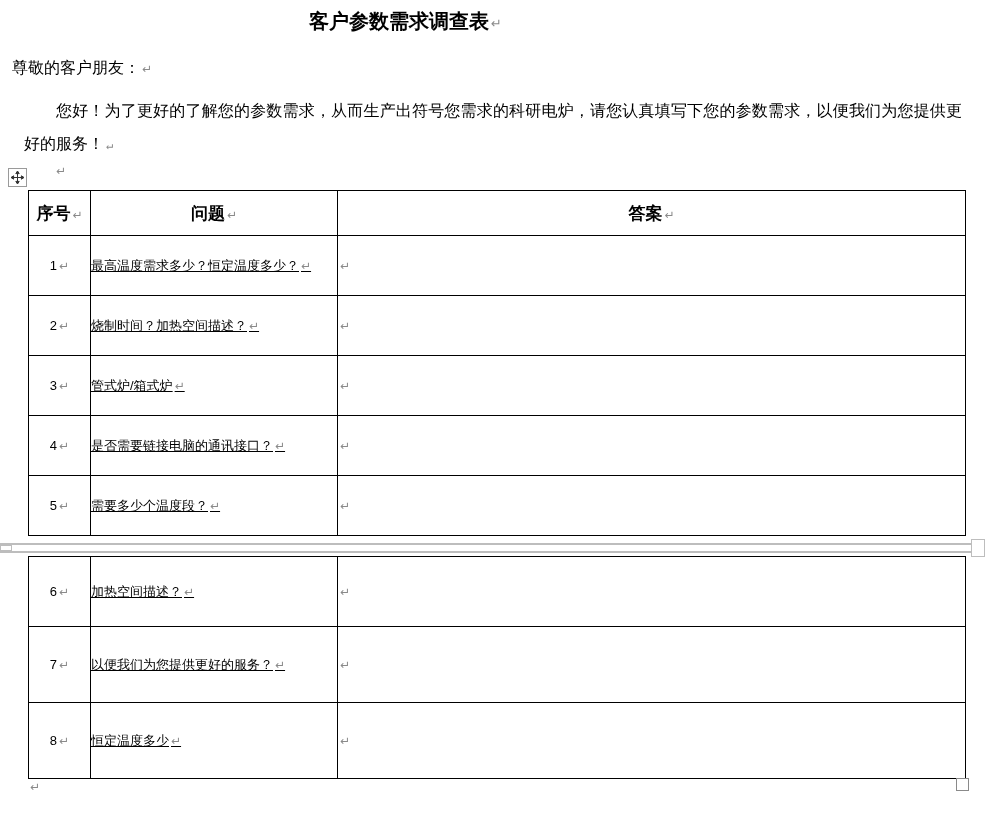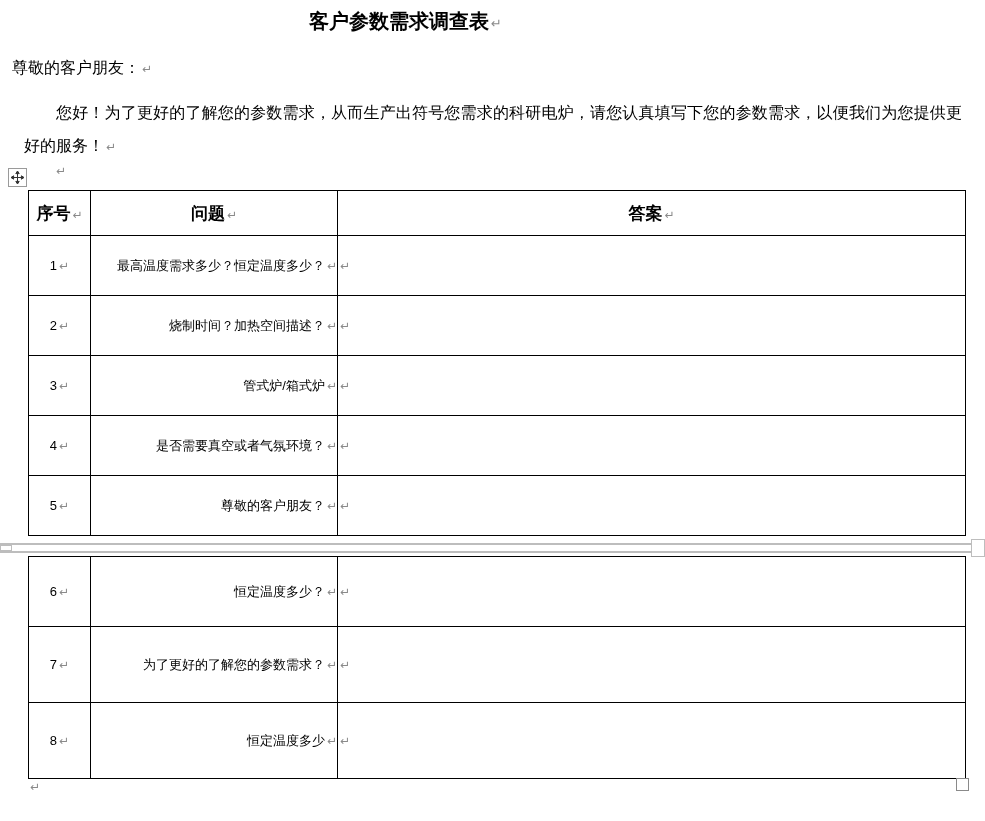--- a/index.html
+++ b/index.html
@@ -8,38 +8,38 @@
     font-family:"Liberation Sans","DejaVu Sans",sans-serif;color:#000;
     overflow:hidden;
   }
   .abs{position:absolute;}
   .pmark{color:#8a8a8a;font-size:12px;font-weight:normal;margin-left:2px;}
   
   .title{top:8px;left:0;width:811px;text-align:center;font-size:20px;font-weight:bold;}
   .title .pmark{font-size:13px;}
   
   .salutation{top:58px;left:12px;font-size:16px;}
-  .intro{top:96px;left:24px;width:938px;font-size:16px;line-height:33px;text-indent:32px;text-align:justify;}
+  .intro{top:96px;left:24px;width:938px;font-size:16px;line-height:33px;text-indent:32px;text-align:justify;font-family:Liberation Mono, monospace;}
   
   .move-handle{top:168px;left:8px;width:19px;height:19px;border:1px solid #9a9a9a;background:#fff;
     display:flex;align-items:center;justify-content:center;box-sizing:border-box;cursor:move;}
   .pre-pilcrow{top:164px;left:54px;}
   
   table.survey{border-collapse:collapse;table-layout:fixed;background:#fff;}
   table.survey td,table.survey th{border:1.5px solid #000;padding:0;font-weight:normal;box-sizing:border-box;}
   .t1{top:190px;left:28px;}
   .t2{top:556px;left:28px;}
   col.c-no{width:62px;} col.c-q{width:247px;} col.c-a{width:628px;}
   tr.hdr{height:45px;}
   tr.hdr th{font-size:17px;font-weight:bold;text-align:center;vertical-align:middle;}
   tr.r1{height:60px;}
   tr.r2a{height:70px;}
   tr.r2{height:76px;}
   td.no-cell{text-align:center;vertical-align:middle;font-size:13px;}
-  td.q-cell{text-align:right;vertical-align:middle;font-size:13px;}
+  td.q-cell{text-align:left;vertical-align:middle;font-size:13px;text-decoration:underline;}
   td.a-cell{text-align:left;vertical-align:middle;font-size:13px;padding-left:8px;}
   
   .pb-line{left:0;width:985px;height:2px;background:#bdbdbd;}
   .pb1{top:543px;} .pb2{top:551px;}
   .pb-notch-l{top:545px;left:0;width:12px;height:6px;background:#fff;border:1px solid #bdbdbd;box-sizing:border-box;}
   .pb-notch-r{top:539px;left:971px;width:14px;height:18px;background:#fff;border:1px solid #bdbdbd;box-sizing:border-box;}
   
   .bottom-pilcrow{top:780px;left:28px;}
   .resize-handle{top:778px;left:956px;width:13px;height:13px;border:1px solid #8a8a8a;background:#fff;box-sizing:border-box;cursor:nwse-resize;}
 </style>
@@ -97,51 +97,51 @@
     <td class="q-cell"><span class="qtx">烧制时间？加热空间描述？</span><span class="pmark">↵</span></td>
     <td class="a-cell"><span class="atx"></span><span class="pmark">↵</span></td>
   </tr>
       <tr class="r1">
     <td class="no-cell"><span class="num">3</span><span class="pmark">↵</span></td>
     <td class="q-cell"><span class="qtx">管式炉/箱式炉</span><span class="pmark">↵</span></td>
     <td class="a-cell"><span class="atx"></span><span class="pmark">↵</span></td>
   </tr>
       <tr class="r1">
     <td class="no-cell"><span class="num">4</span><span class="pmark">↵</span></td>
-    <td class="q-cell"><span class="qtx">是否需要真空或者气氛环境？</span><span class="pmark">↵</span></td>
+    <td class="q-cell"><span class="qtx">是否需要链接电脑的通讯接口？</span><span class="pmark">↵</span></td>
     <td class="a-cell"><span class="atx"></span><span class="pmark">↵</span></td>
   </tr>
       <tr class="r1">
     <td class="no-cell"><span class="num">5</span><span class="pmark">↵</span></td>
-    <td class="q-cell"><span class="qtx">尊敬的客户朋友？</span><span class="pmark">↵</span></td>
+    <td class="q-cell"><span class="qtx">需要多少个温度段？</span><span class="pmark">↵</span></td>
     <td class="a-cell"><span class="atx"></span><span class="pmark">↵</span></td>
   </tr>
     </tbody>
 </table>
 
 <div class="abs pb-line pb1"></div>
 <div class="abs pb-line pb2"></div>
 <div class="abs pb-notch-l"></div>
 <div class="abs pb-notch-r"></div>
 
 <table class="abs survey t2">
   <colgroup>
       <col class="c-no">
       <col class="c-q">
       <col class="c-a">
     </colgroup>
   <tbody id="rows-p2">
       <tr class="r2a">
     <td class="no-cell"><span class="num">6</span><span class="pmark">↵</span></td>
-    <td class="q-cell"><span class="qtx">恒定温度多少？</span><span class="pmark">↵</span></td>
+    <td class="q-cell"><span class="qtx">加热空间描述？</span><span class="pmark">↵</span></td>
     <td class="a-cell"><span class="atx"></span><span class="pmark">↵</span></td>
   </tr>
       <tr class="r2">
     <td class="no-cell"><span class="num">7</span><span class="pmark">↵</span></td>
-    <td class="q-cell"><span class="qtx">为了更好的了解您的参数需求？</span><span class="pmark">↵</span></td>
+    <td class="q-cell"><span class="qtx">以便我们为您提供更好的服务？</span><span class="pmark">↵</span></td>
     <td class="a-cell"><span class="atx"></span><span class="pmark">↵</span></td>
   </tr>
       <tr class="r2">
     <td class="no-cell"><span class="num">8</span><span class="pmark">↵</span></td>
     <td class="q-cell"><span class="qtx">恒定温度多少</span><span class="pmark">↵</span></td>
     <td class="a-cell"><span class="atx"></span><span class="pmark">↵</span></td>
   </tr>
     </tbody>
 </table>
 

